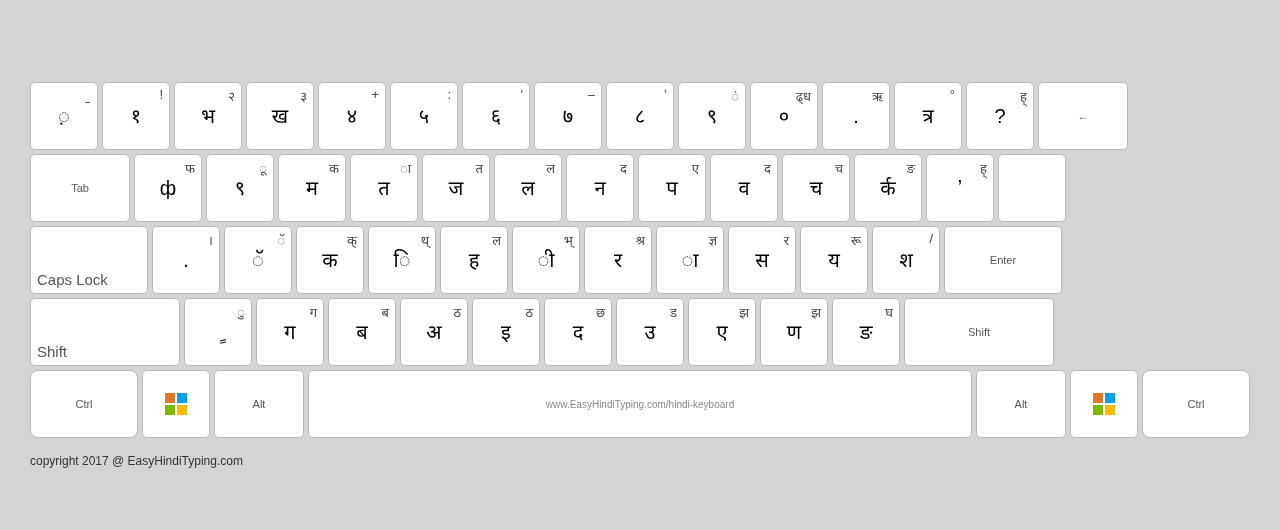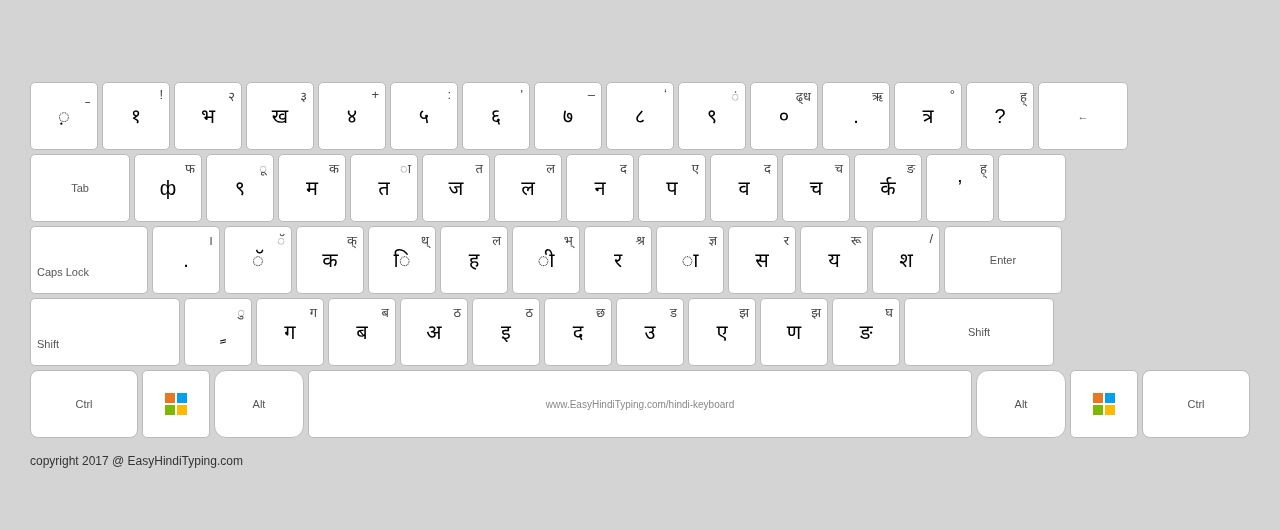--- a/index.html
+++ b/index.html
@@ -49,41 +49,41 @@
       color: #000;
     }
     .key .hindi-top {
       font-size: 13px;
       position: absolute;
       top: 4px;
       right: 6px;
       color: #444;
     }
     .key .label {
-      font-size: 11px;
+      font-size: 15px;
       color: #555;
       position: absolute;
-      bottom: 15px;
+      bottom: 5px;
       left: 6px;
       margin-top: 40px;
     }
     .key .label-center {
       font-size: 11px;
       color: #555;
       text-align: center;
     }
     .key-wide-tab { min-width: 100px; }
     .key-wide-caps { min-width: 118px; }
     .key-wide-shift-l { min-width: 150px; }
     .key-wide-shift-r { min-width: 150px; }
     .key-wide-enter { min-width: 118px; }
     .key-wide-backspace { min-width: 90px; }
     .key-ctrl { min-width: 108px; border-radius: 8px; }
     .key-win { min-width: 68px; }
-    .key-alt { min-width: 90px; border-radius: 12px; }
+    .key-alt { min-width: 90px; }
     .key-space { flex: 1; min-width: 380px; font-size: 9px; color: #888; }
     .footer {
       display: flex;
       justify-content: space-between;
       width: 100%;
       padding: 2px 30px 0 30px;
       font-size: 12px;
       color: #333;
     }
     .footer .left span { font-weight: bold; }

